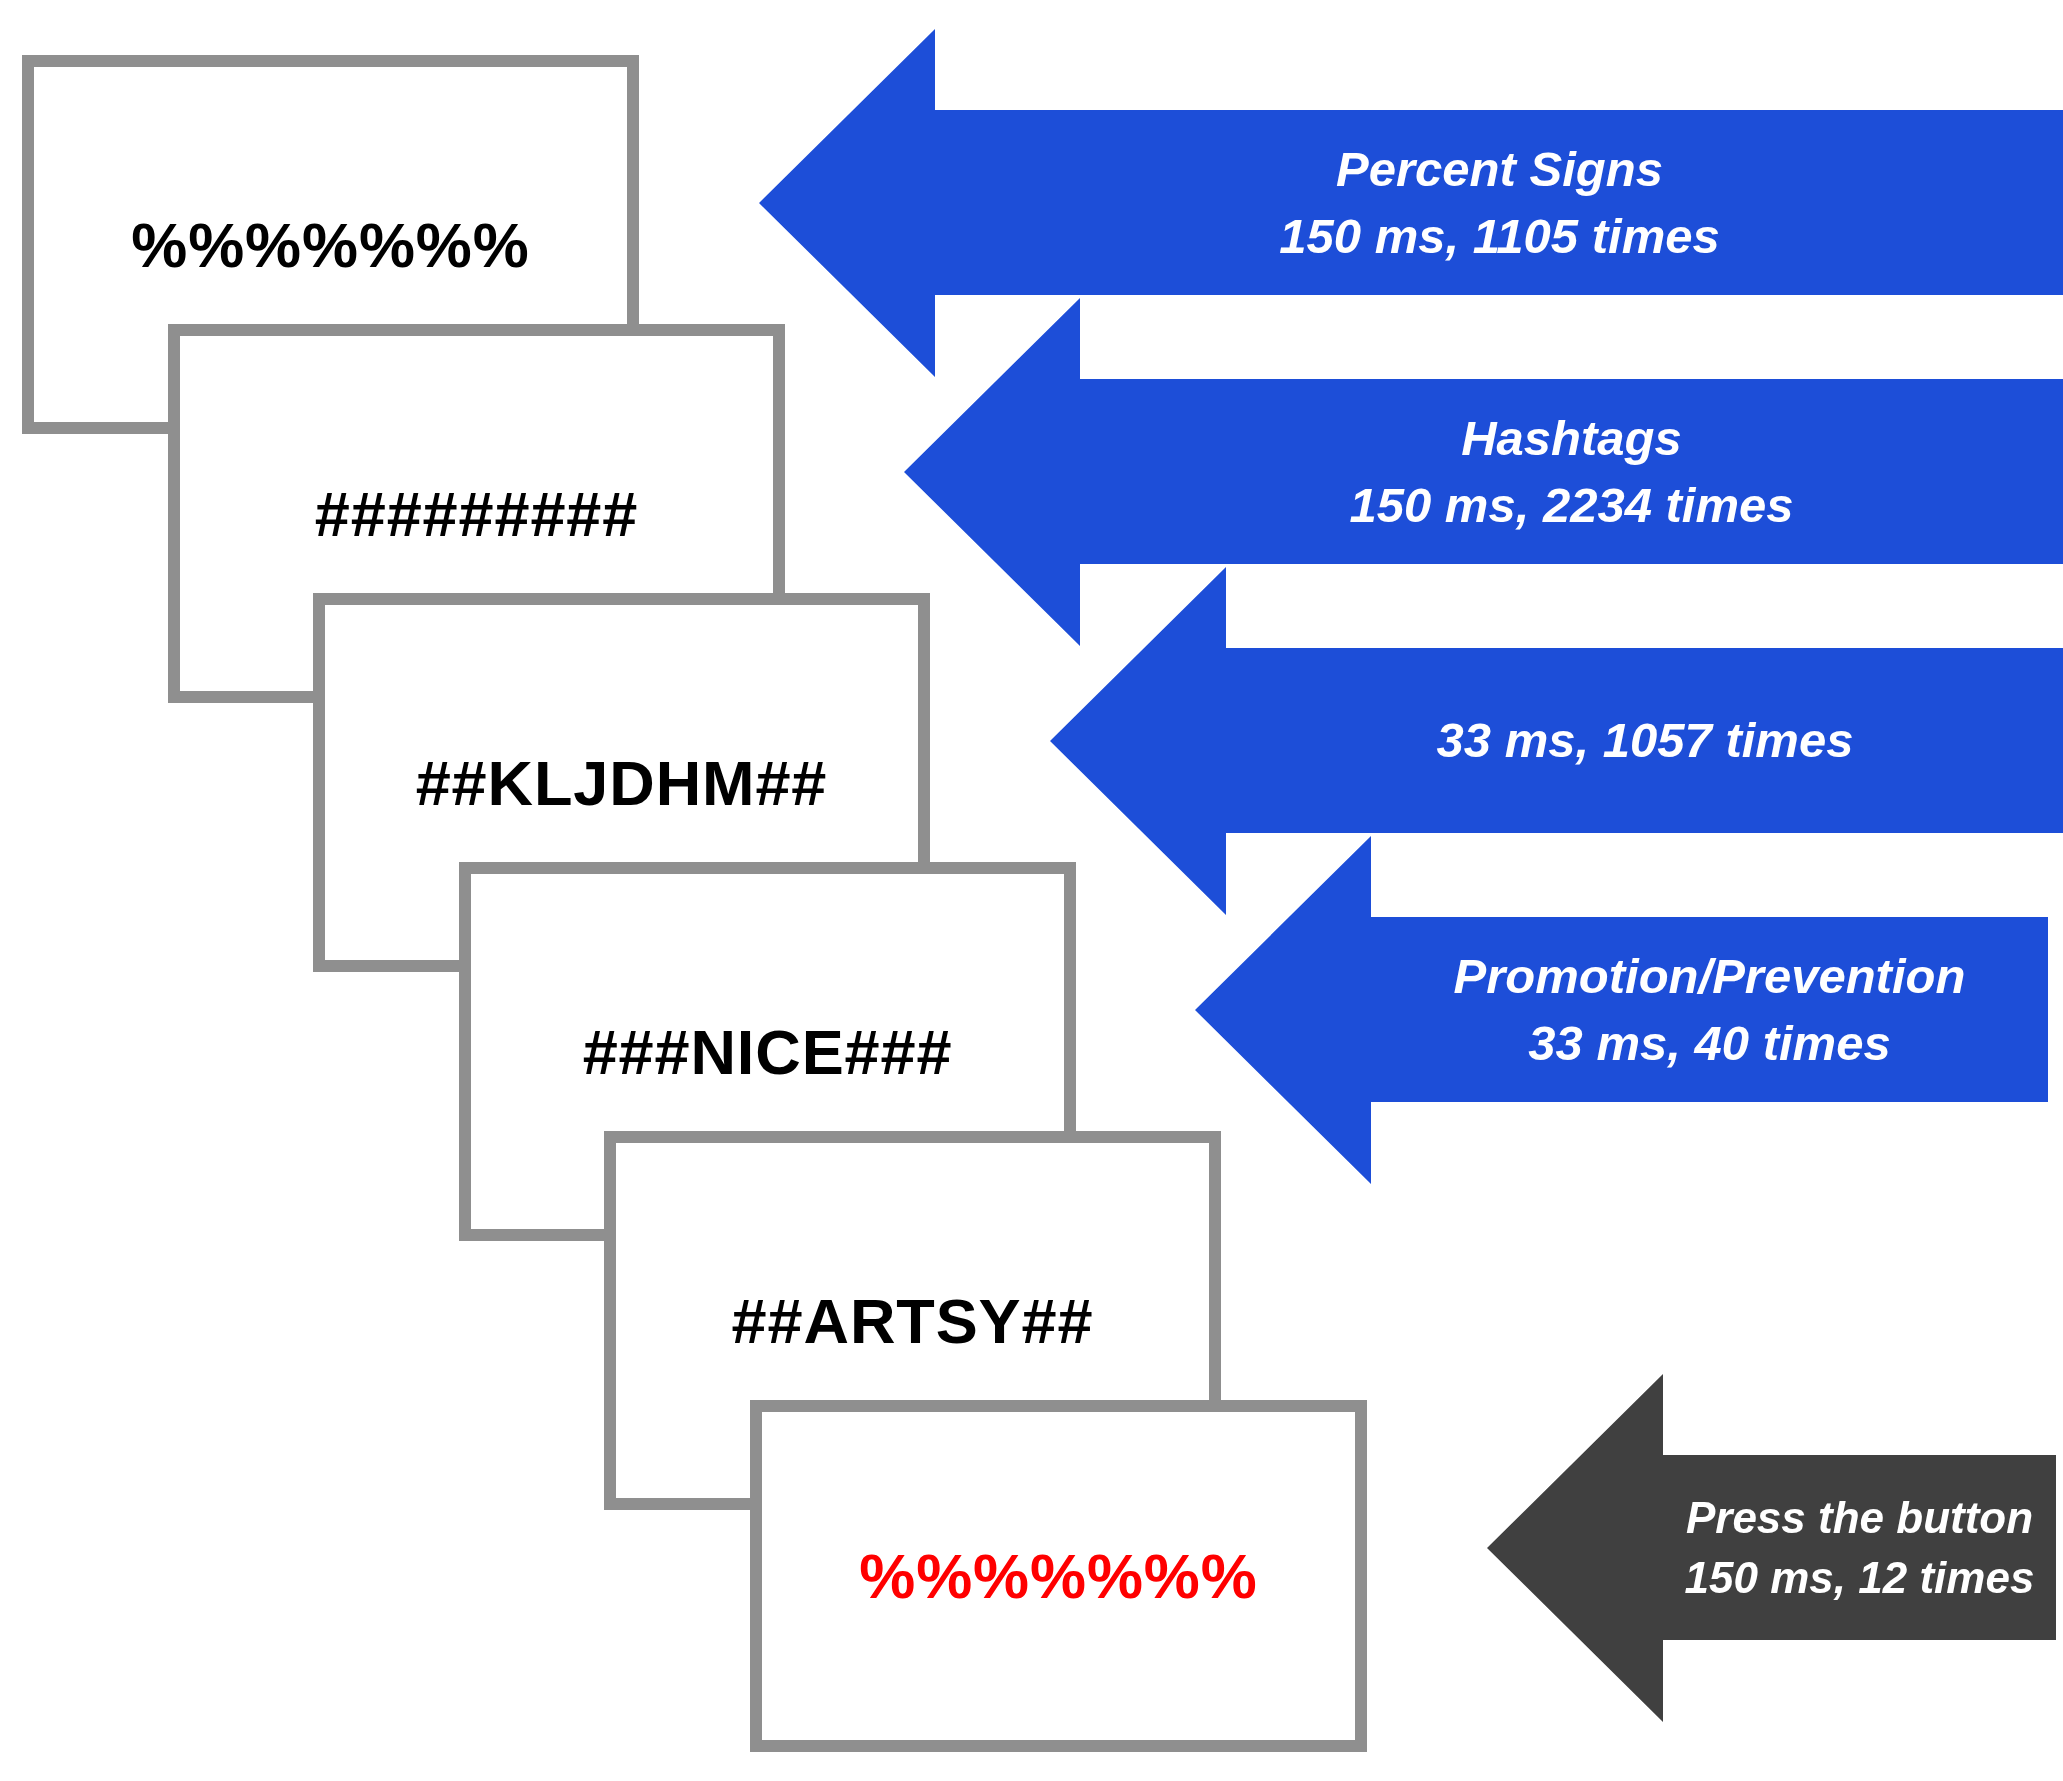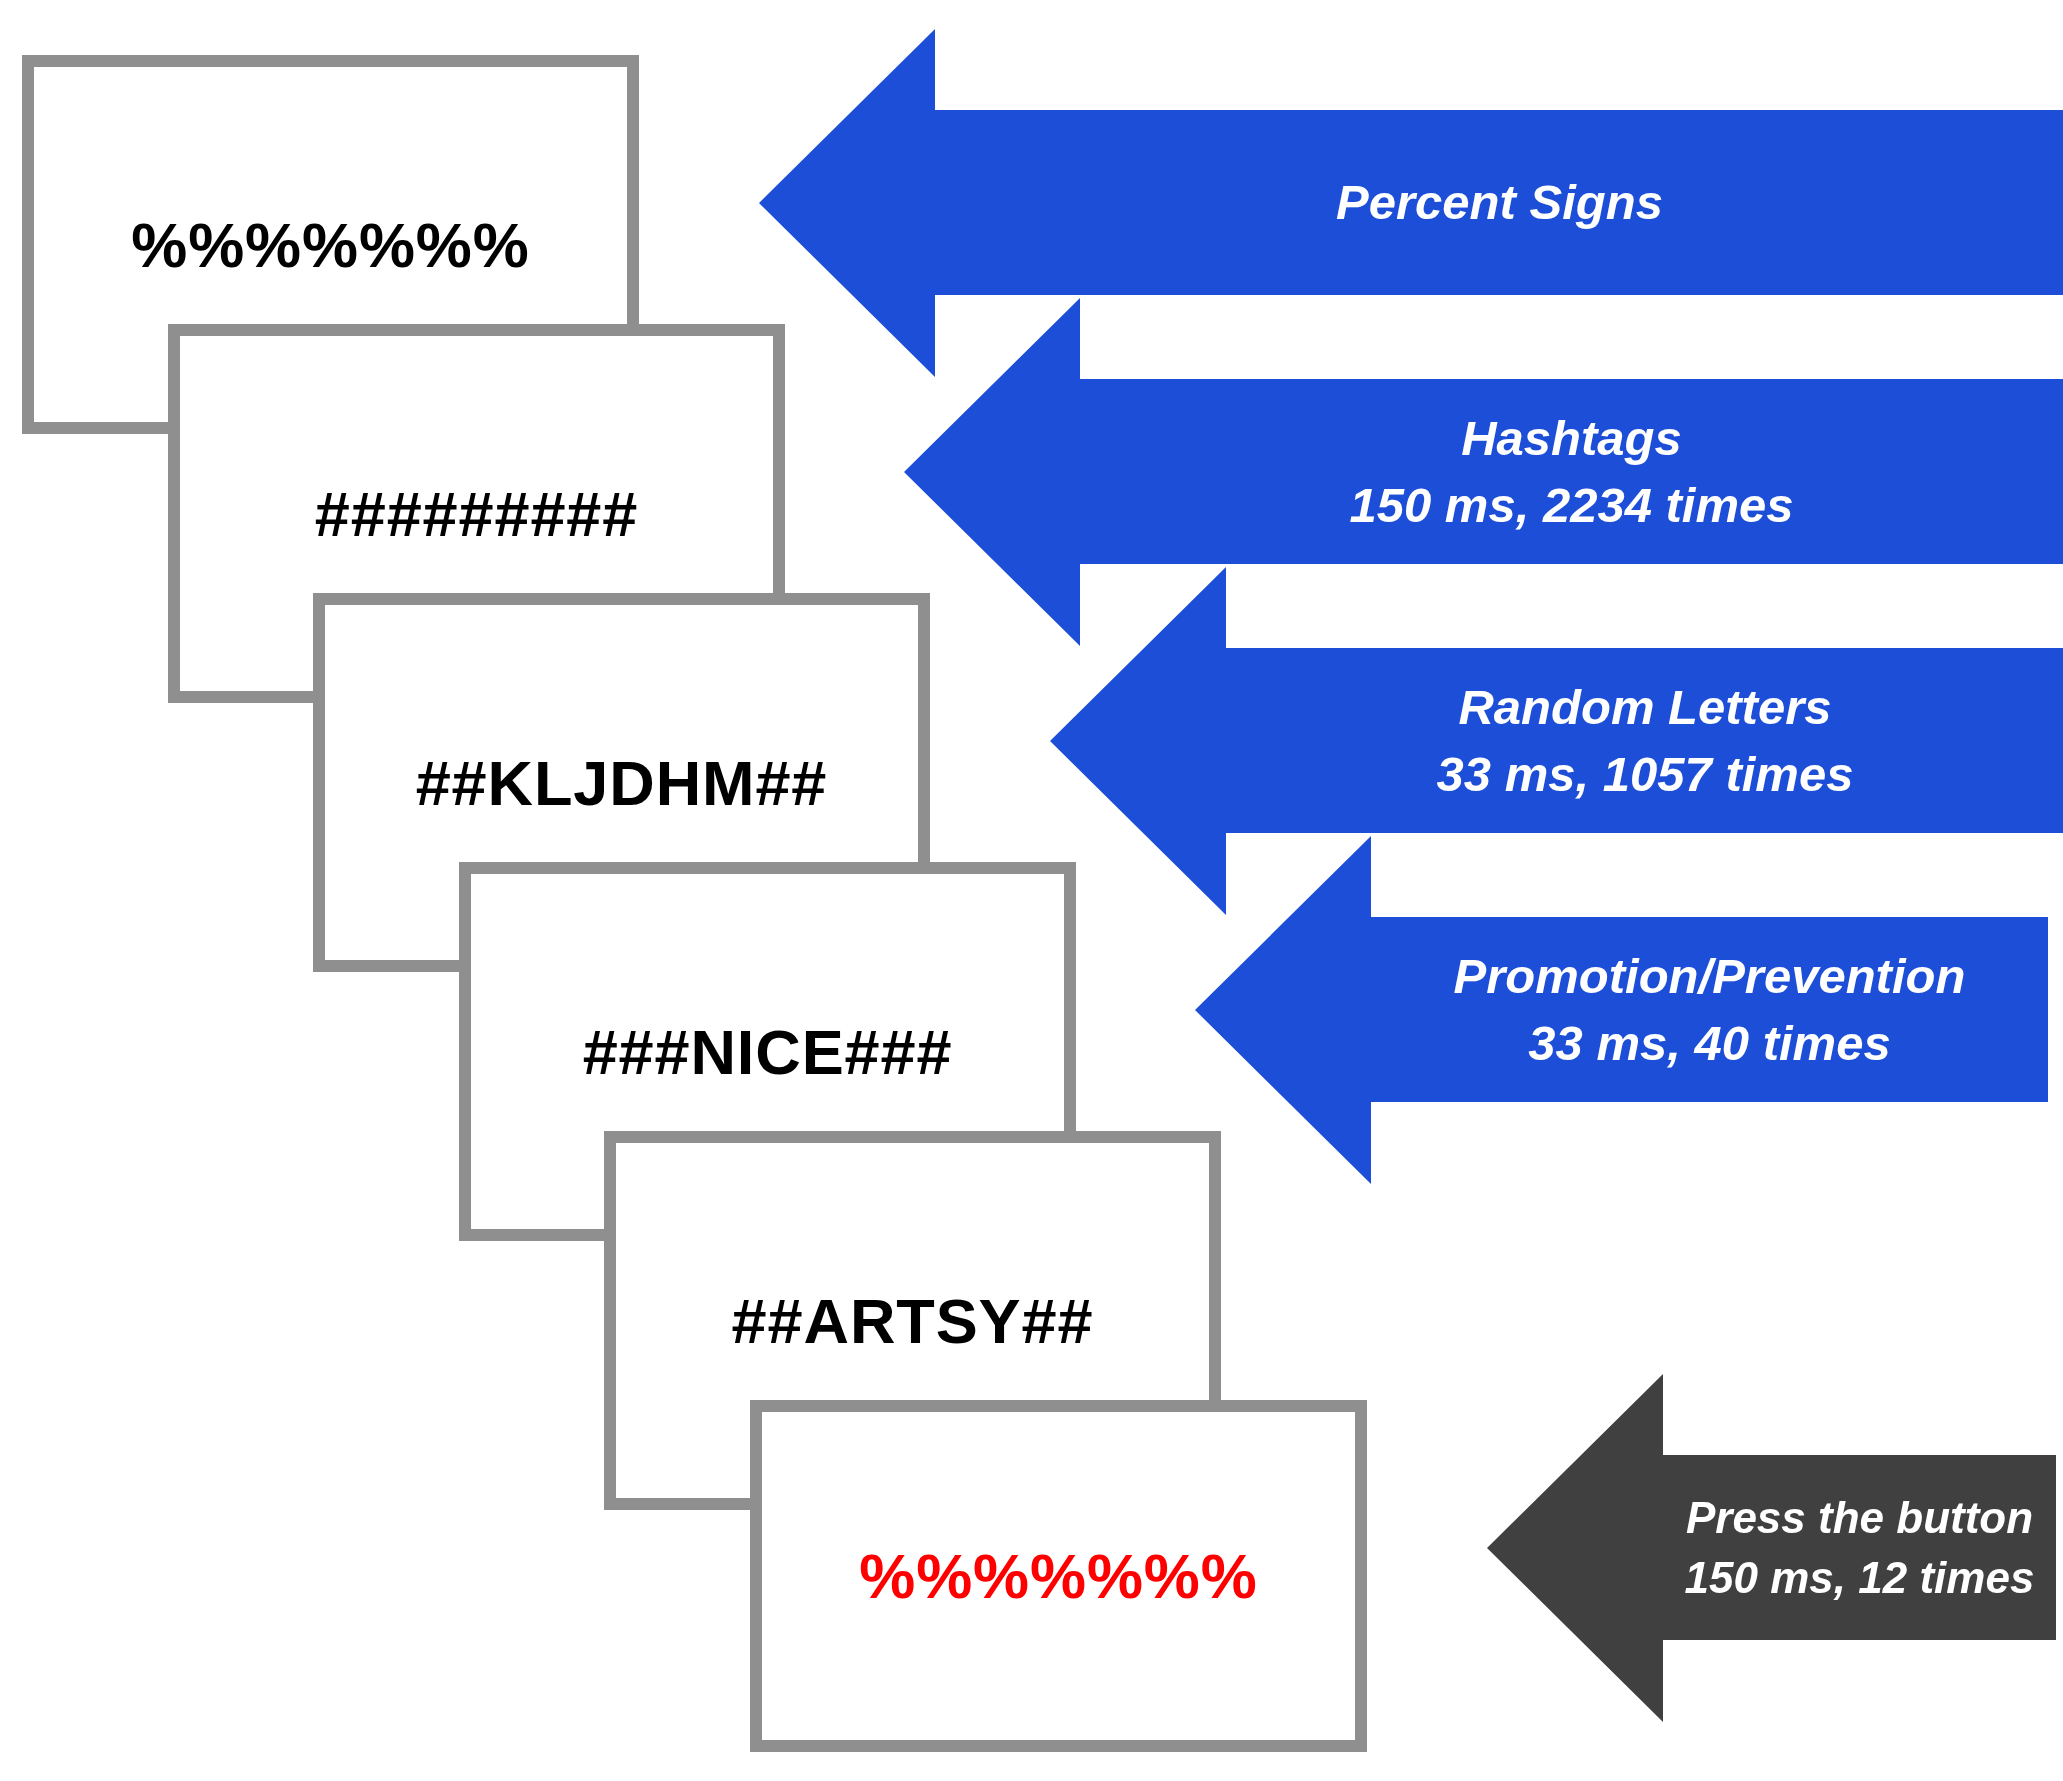--- a/index.html
+++ b/index.html
@@ -82,31 +82,31 @@
   <div class="card c5">
     <span class="card-text">##ARTSY##</span>
   </div>
   <div class="card c6">
     <span class="card-text red-text">%%%%%%%</span>
   </div>
 
   <div class="arrow blue a1">
     <div class="arrow-label">
       <div>Percent Signs</div>
+      <div>150 ms, 1105 times</div>
     </div>
   </div>
   <div class="arrow blue a2">
     <div class="arrow-label">
       <div>Hashtags</div>
       <div>150 ms, 2234 times</div>
     </div>
   </div>
   <div class="arrow blue a3">
     <div class="arrow-label">
-      <div>Random Letters</div>
       <div>33 ms, 1057 times</div>
     </div>
   </div>
   <div class="arrow blue a4">
     <div class="arrow-label">
       <div>Promotion/Prevention</div>
       <div>33 ms, 40 times</div>
     </div>
   </div>
   <div class="arrow red a6">

